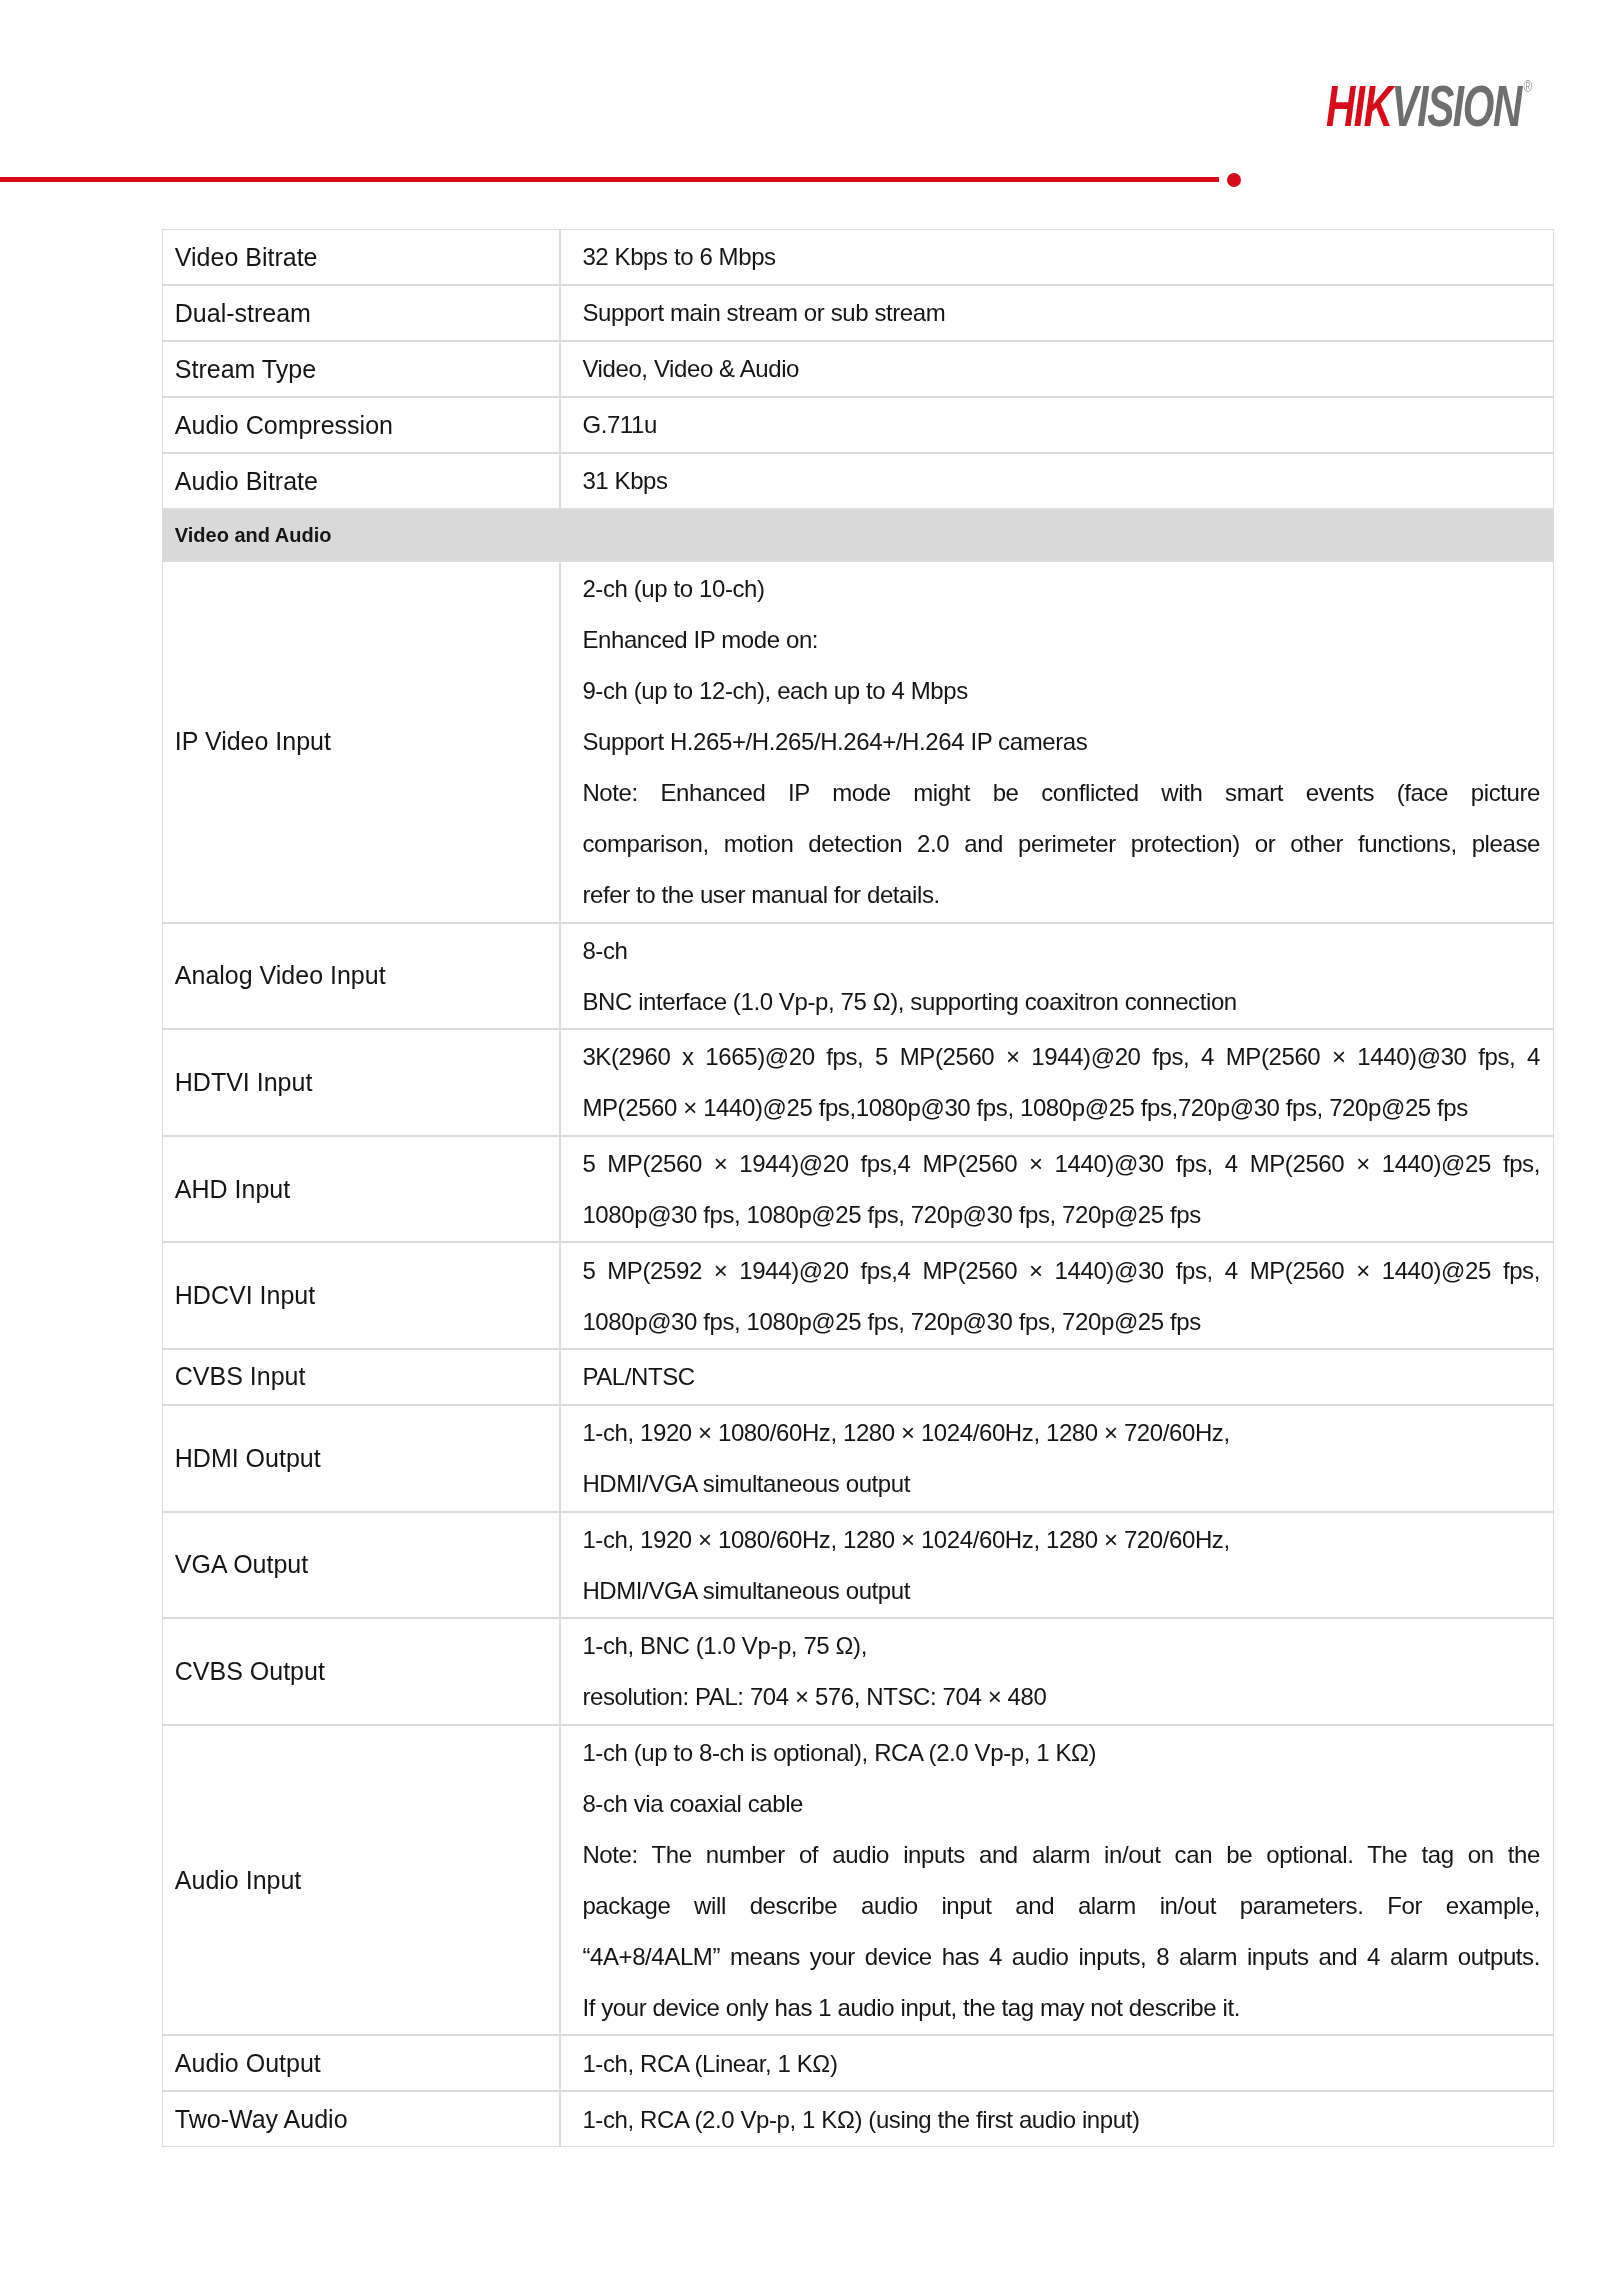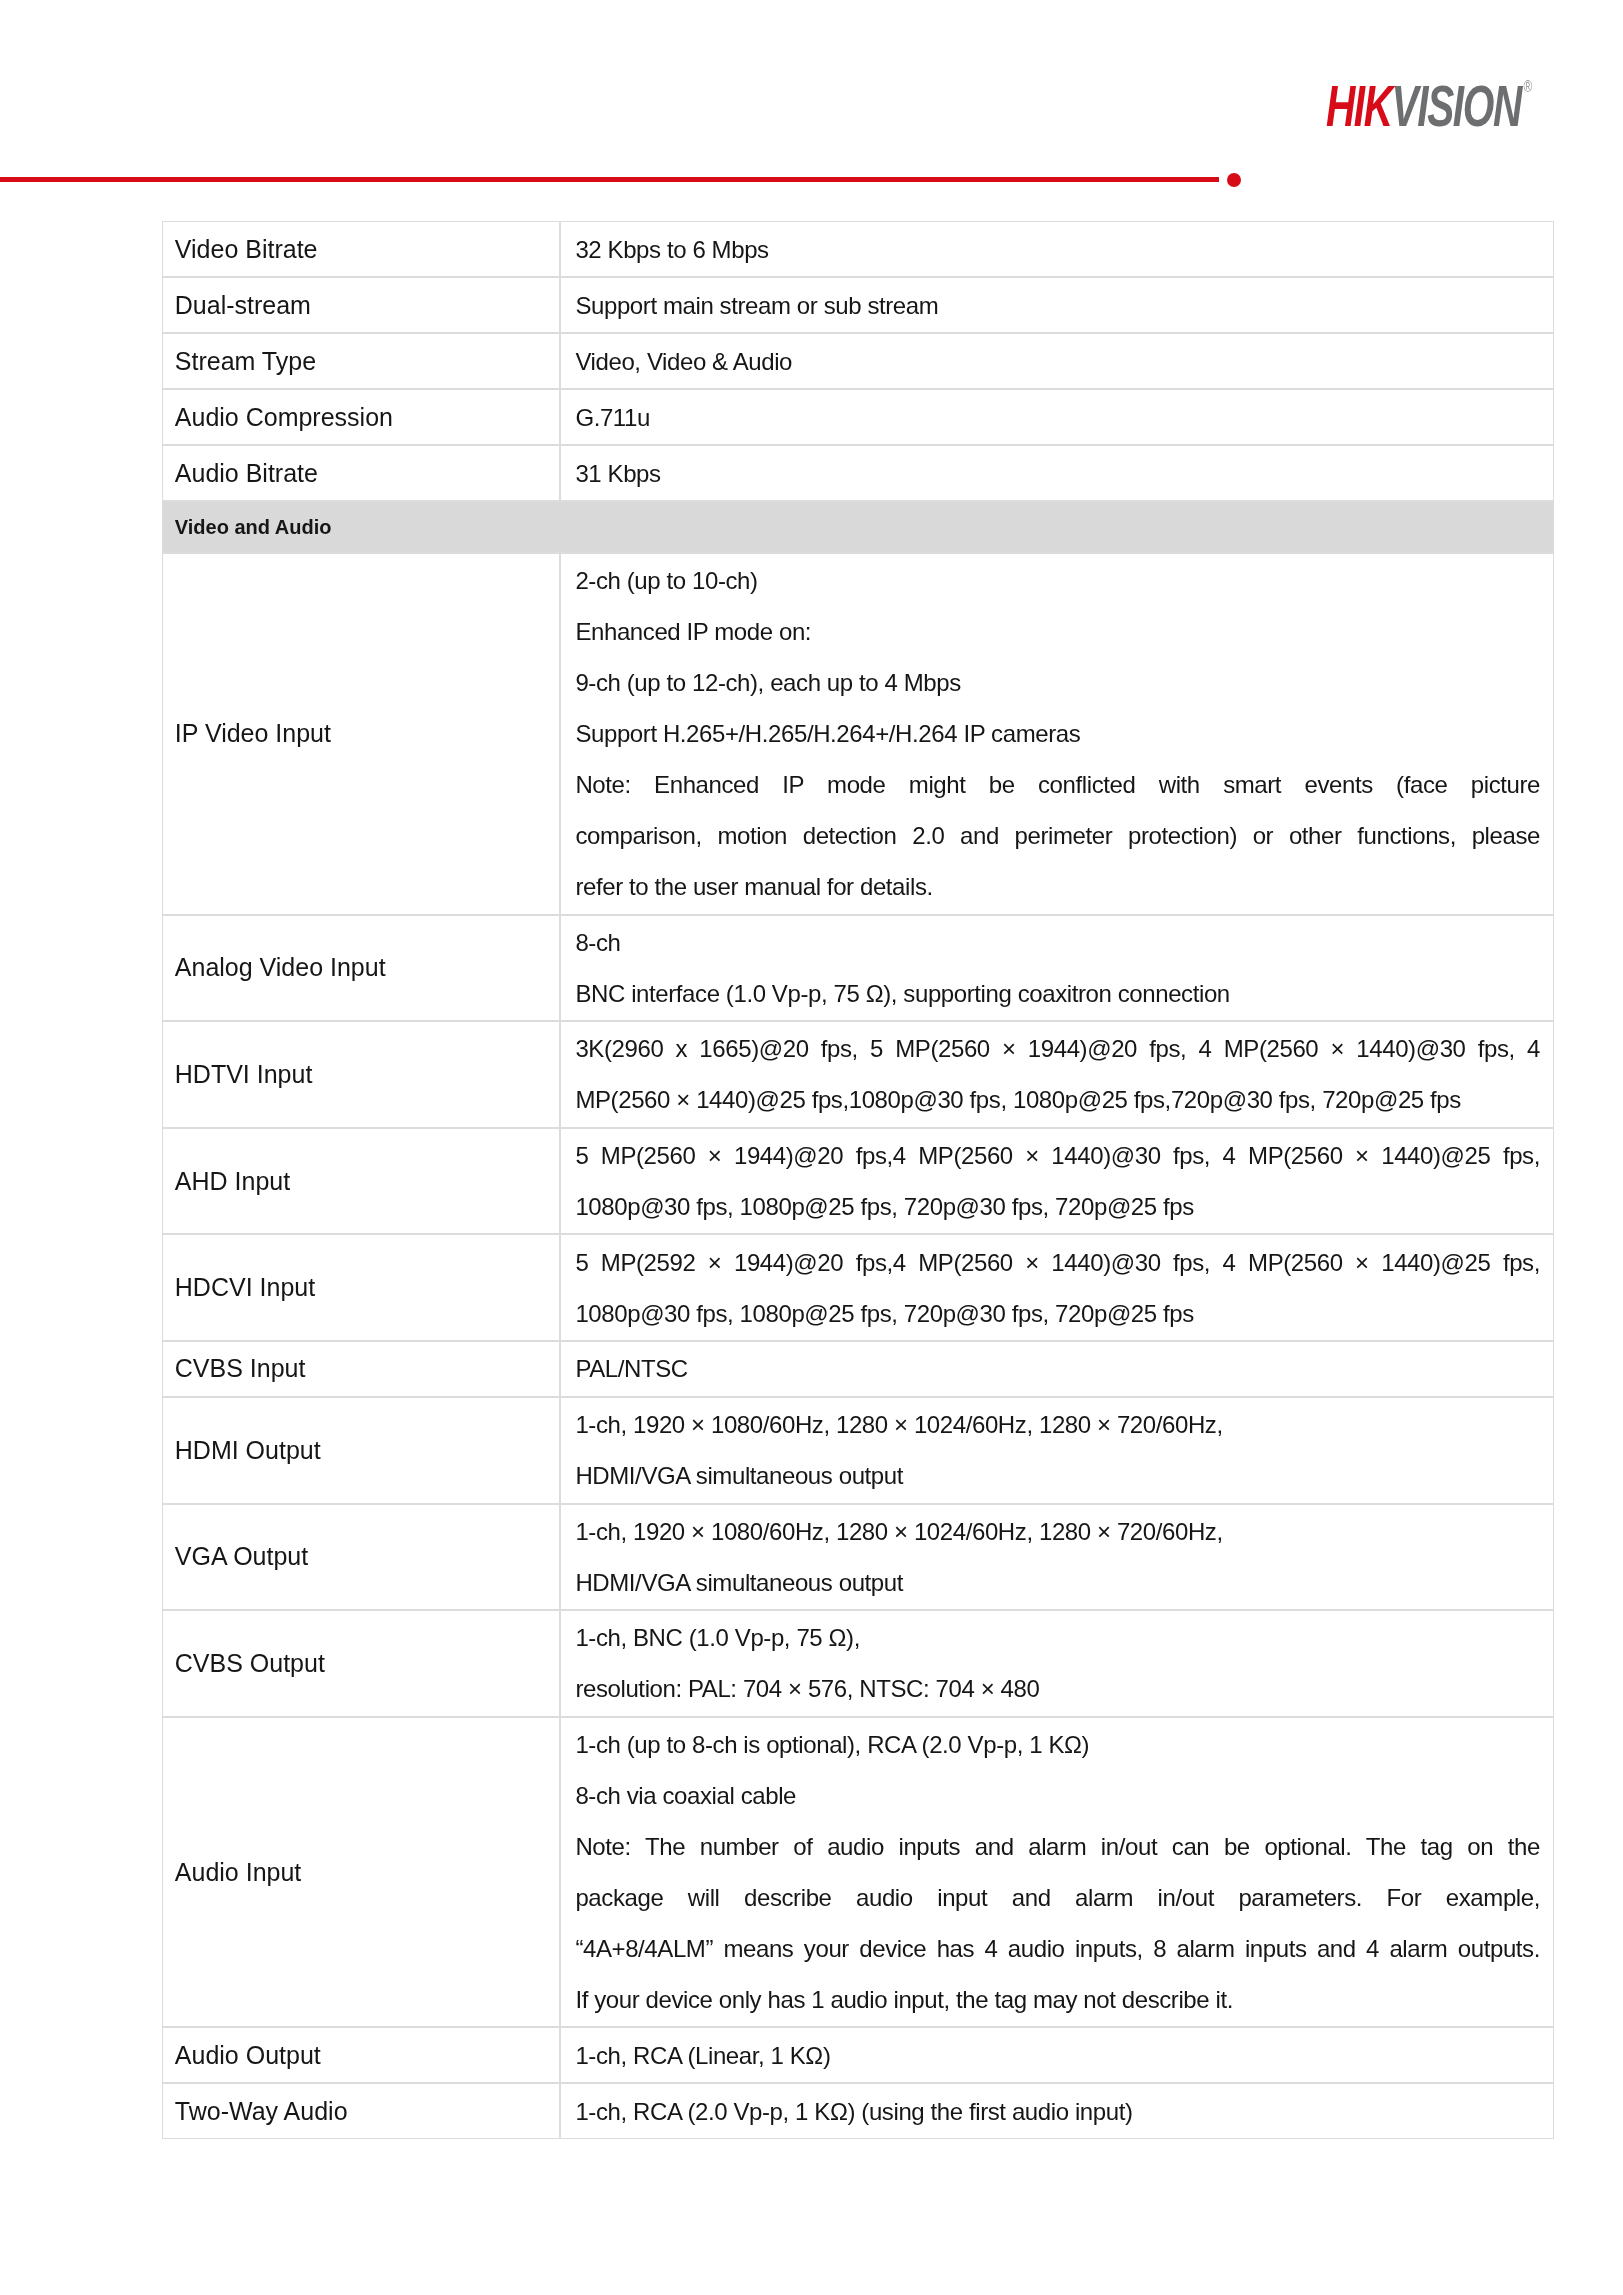--- a/index.html
+++ b/index.html
@@ -58,21 +58,21 @@
   .rule-dot{
     position:absolute;
     left:1227px;top:173px;
     width:14.4px;height:14.4px;
     border-radius:50%;
     background:var(--red);
   }
   
   .spec-table{
     position:absolute;
-    left:162px;top:221px;
+    left:162px;top:229px;
     width:1392px;
     border:1.3px solid var(--border);
     box-sizing:border-box;
   }
   .trow{
     display:flex;
     border-bottom:2px solid var(--border);
     min-height:54px;
   }
   .trow:last-child{border-bottom:none;}
@@ -85,23 +85,24 @@
     align-items:center;
     padding:0 7.9px 0 11.8px;
     font-size:25px;
     line-height:31px;
   }
   .cell-value{
     flex:1 1 auto;
     box-sizing:border-box;
     display:flex;
     flex-direction:column;
-    justify-content:center;
+    justify-content:flex-start;
     padding:1.3px 13px 1.3px 14.4px;
     min-width:0;
+    margin-left:7px;
   }
   .vline{
     font-size:24px;
     letter-spacing:-0.4px;
     line-height:51px;
     white-space:nowrap;
   }
   .vline.j{
     white-space:normal;
     text-align:justify;

